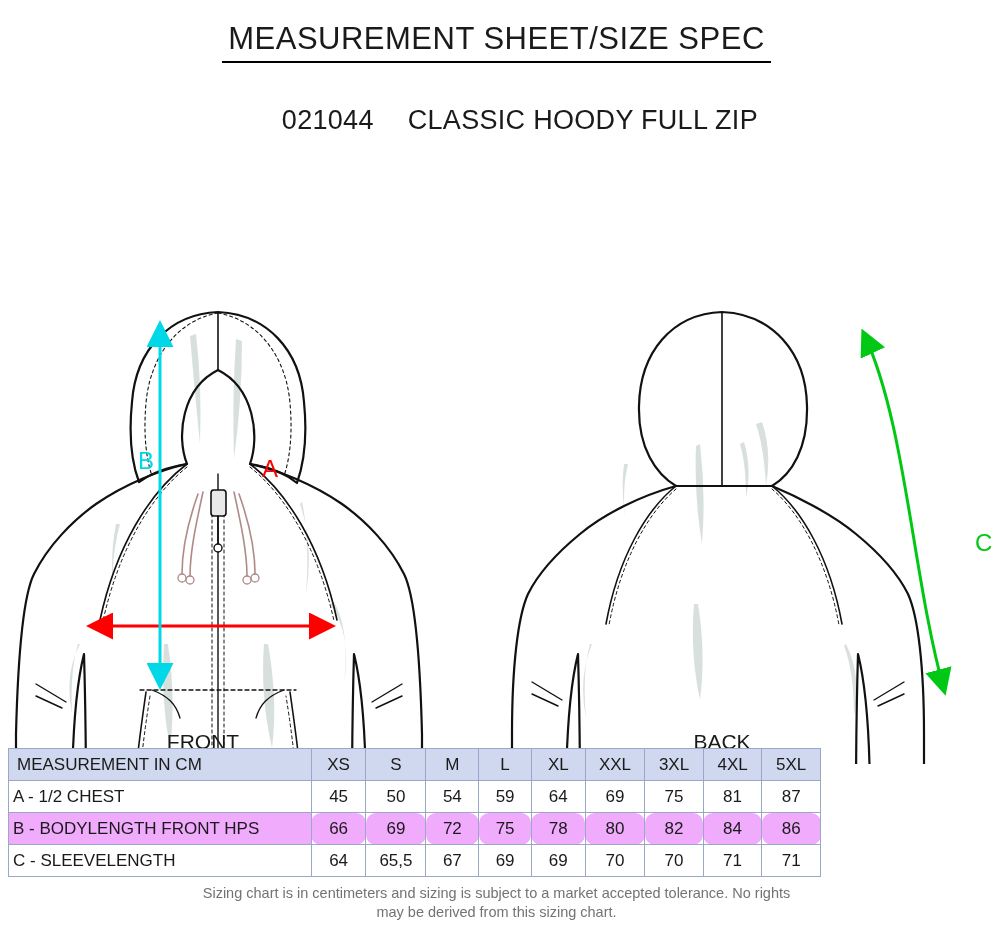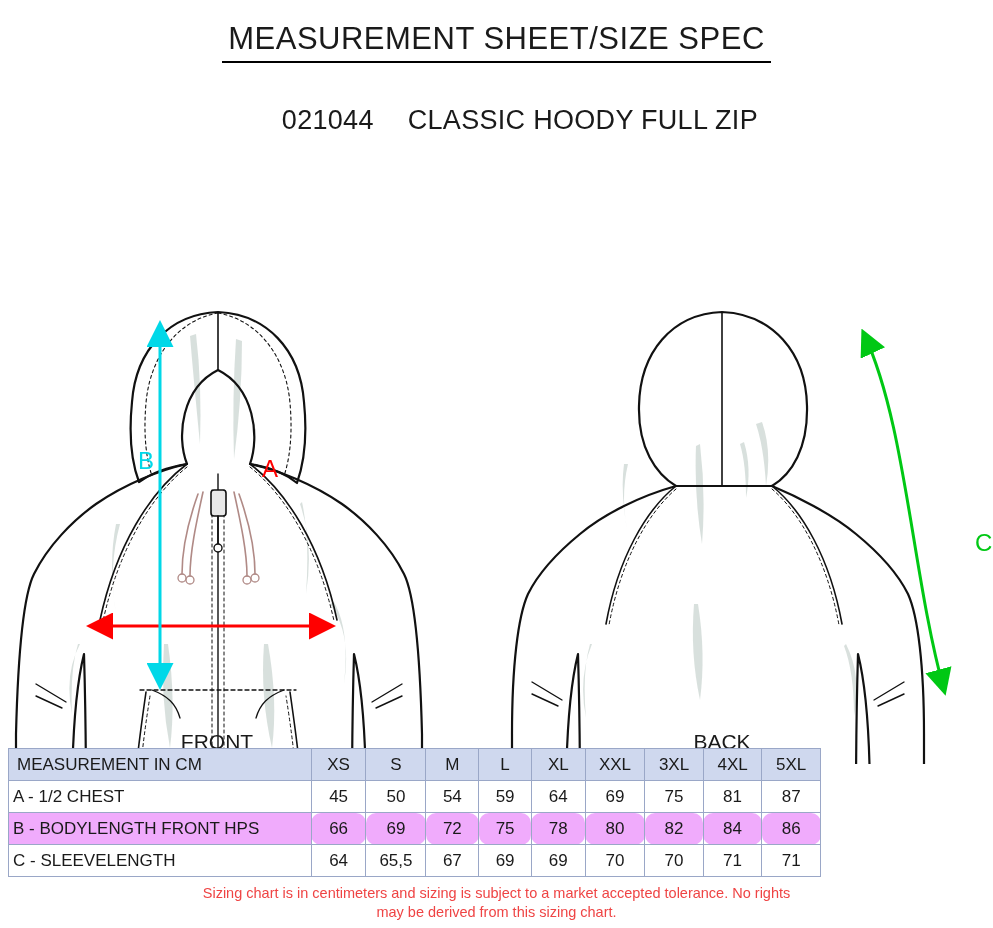--- a/index.html
+++ b/index.html
@@ -58,21 +58,21 @@
     position: absolute;
     left: 0;
     top: 0;
   }
   .view-label {
     position: absolute;
     font-size: 21px;
     text-align: center;
     width: 200px;
   }
-  .view-label.front { left: 117px; top: 556px; }
+  .view-label.front { left: 103px; top: 556px; }
   .view-label.back  { left: 622px; top: 556px; }
 
   
   .table-wrap {
     position: absolute;
     left: 8px;
     top: 748px;
     width: 977px;
   }
   table.spec {
@@ -108,21 +108,21 @@
     background: #ffffff;
   }
   .footnote {
     position: absolute;
     left: 0;
     top: 884px;
     width: 993px;
     text-align: center;
     font-size: 14.5px;
     line-height: 19px;
-    color: #ef4444;
+    color: #737373;
   }
   .col-label { width: 340px; }
   .col-size { width: 70px; }
 </style>
 </head>
 <body>
 
 <div class="page">
 
   <div class="header">

